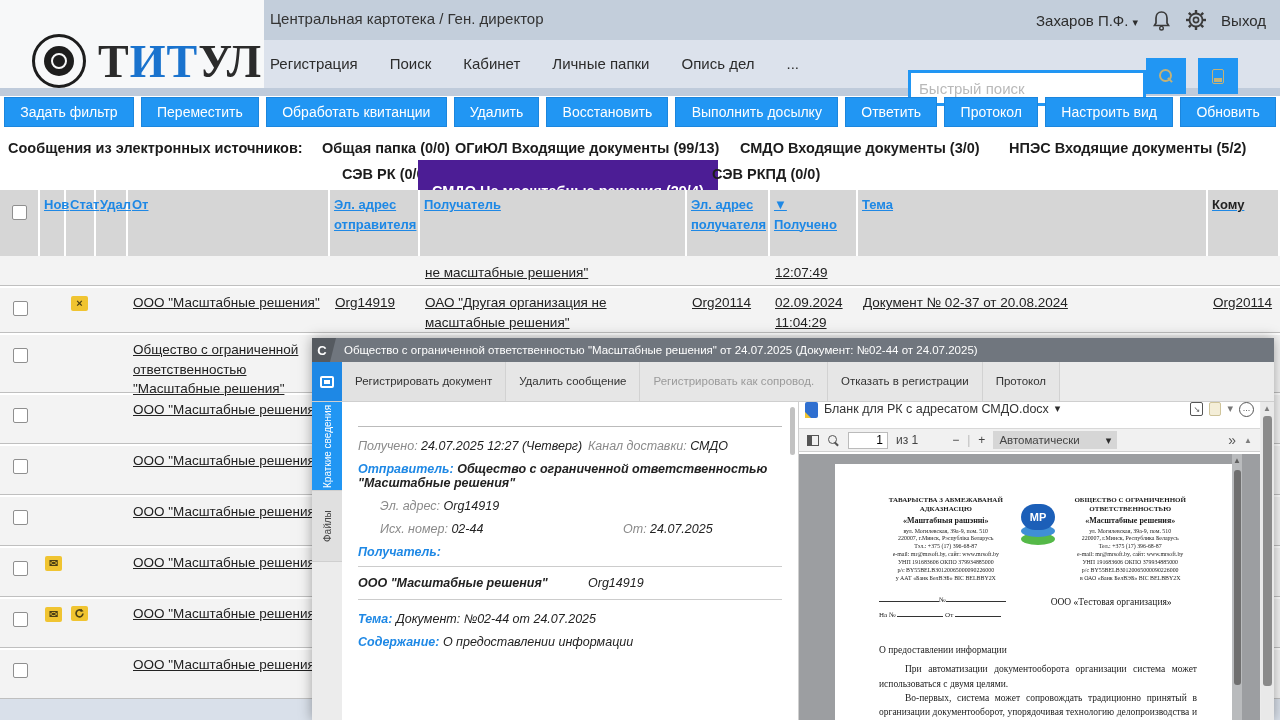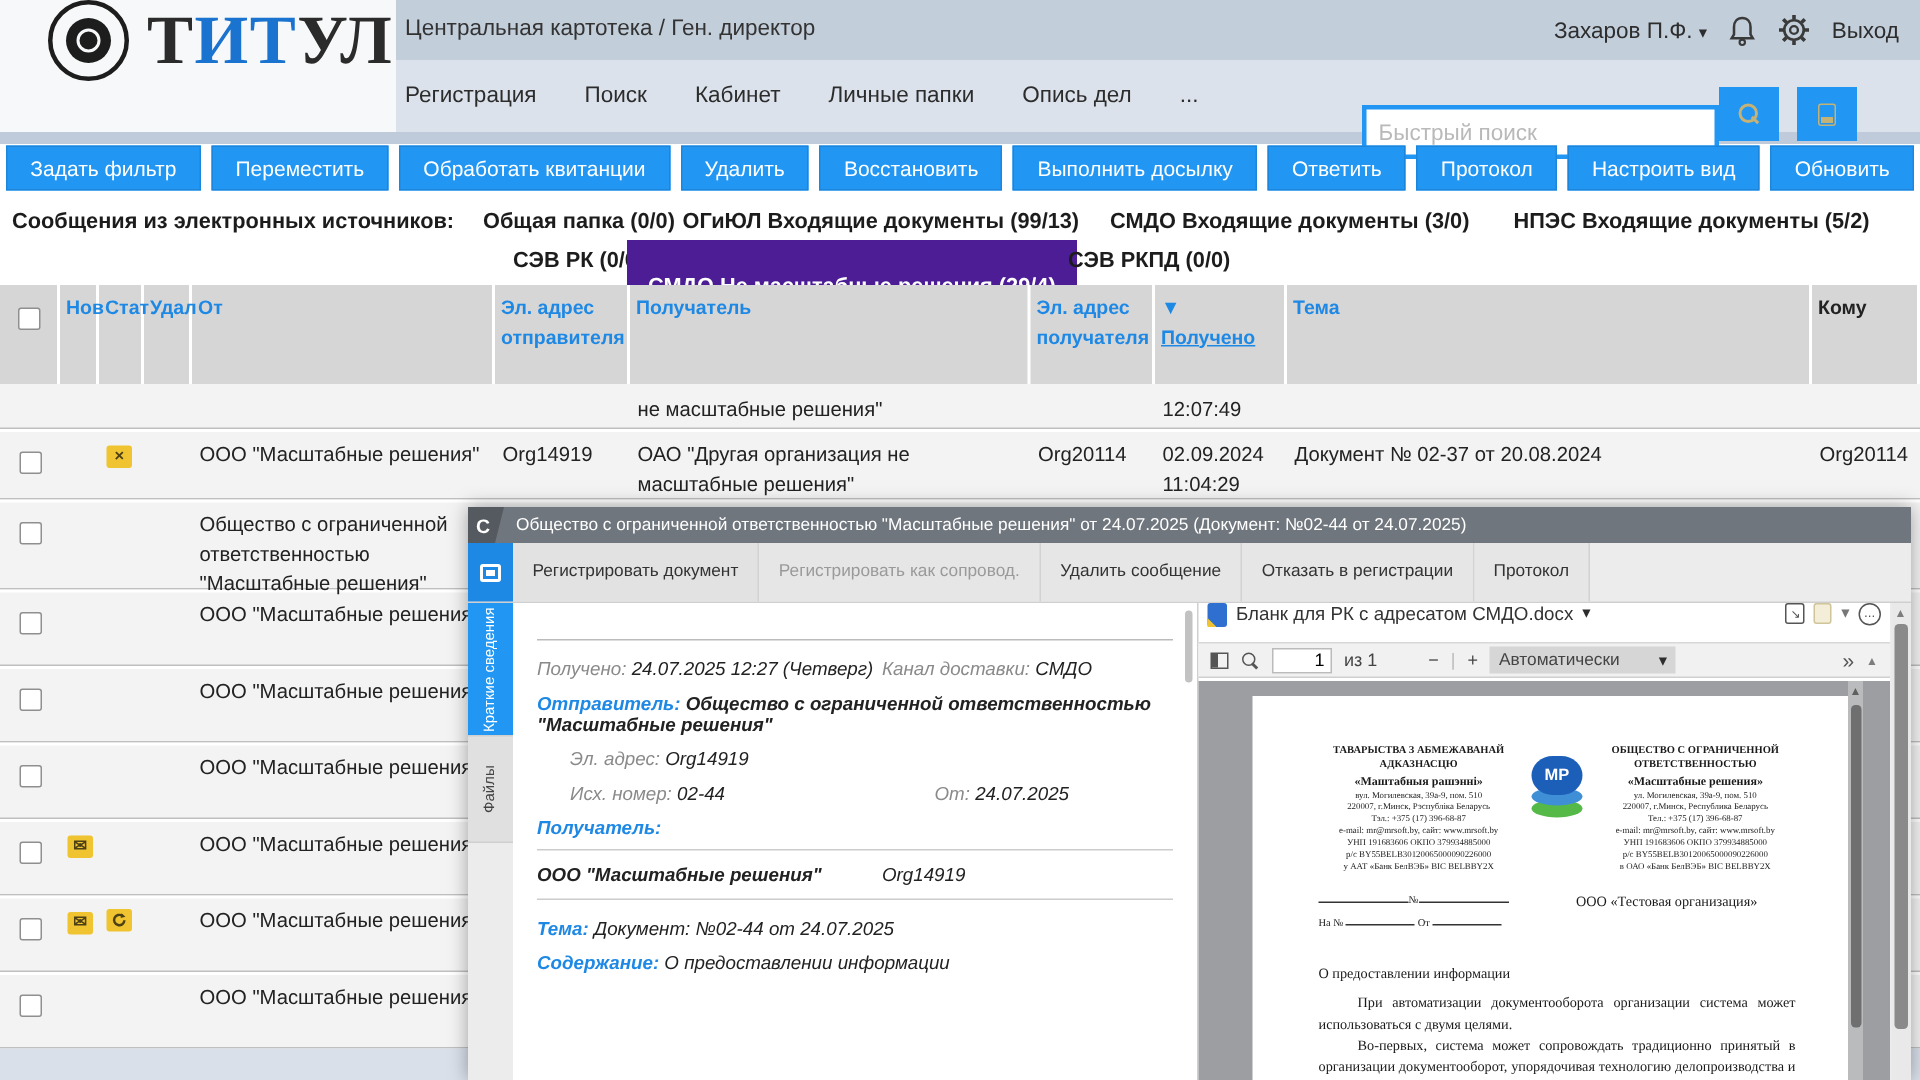--- a/index.html
+++ b/index.html
@@ -4,21 +4,21 @@
 <style>
   * { margin:0; padding:0; box-sizing:border-box; }
   html,body { width:1280px; height:720px; overflow:hidden; }
   body { font-family:"Liberation Sans", sans-serif; background:#fff; position:relative; }
   .abs { position:absolute; }
 
   
   .hdr-top { left:0; top:0; width:1280px; height:40px; background:#c3cedb; }
   .hdr-nav { left:0; top:40px; width:1280px; height:48px; background:#dce2ec; }
   .hdr-strip { left:0; top:88px; width:1280px; height:8px; background:#bfcbdb; }
-  .logo-box { left:0; top:0; width:264px; height:88px; background:#f7f8f9; display:flex; align-items:flex-start; gap:12px; padding-left:32px; z-index:5; }
+  .logo-box { left:0; top:0; width:264px; height:88px; background:#f7f8f9; display:flex; align-items:flex-end; gap:12px; padding-left:32px; z-index:5; }
   .emblem { width:54px; height:54px; border-radius:50%; border:3px solid #1d1d1d; display:flex; align-items:center; justify-content:center; position:relative; }
   .emblem::before { content:""; width:30px; height:30px; border-radius:50%; background:#1d1d1d; }
   .emblem::after { content:""; position:absolute; width:12px; height:12px; border-radius:50%; border:2px solid #f7f8f9; }
   .logo-text { font-family:"Liberation Serif", serif; font-weight:bold; font-size:46px; color:#2b2b2b; letter-spacing:1px; }
   .logo-text .blue { color:#1a73ce; }
   .breadcrumb { left:270px; top:10px; font-size:15px; color:#333; }
   .user-area { right:14px; top:9px; display:flex; align-items:center; gap:14px; font-size:15px; color:#2d2d2d; }
   .caret { font-size:11px; color:#2d2d2d; }
   .nav-items { left:270px; top:55px; display:flex; gap:32px; font-size:15px; color:#2c2c2c; }
   .nav-items span { cursor:default; }
@@ -32,21 +32,21 @@
   .toolbar { left:0; top:97px; width:1280px; height:30px; display:flex; gap:7px; padding:0 4px; }
   .tb-btn { background:#2196f3; color:#fff; font-size:14px; border:1px solid #1c86dd; display:flex; align-items:center; justify-content:center; white-space:nowrap; padding:0 10px; flex:1 1 auto; cursor:pointer; }
 
   
   .folders-label { left:8px; top:140px; font-size:14.5px; font-weight:bold; color:#1c1c1c; }
   .ftab { font-size:14.5px; font-weight:bold; color:#1c1c1c; white-space:nowrap; cursor:pointer; }
   .ftab.active { background:#4c1d95; color:#fff; padding:23px 14px;text-decoration:underline; }
 
   
   .tbl { left:0; top:190px; width:1280px; }
-  .trow, .thead { display:grid; grid-template-columns:40px 26px 30px 32px 202px 90px 267px 83px 88px 350px 1fr; }
+  .trow, .thead { display:grid; grid-template-columns:40px 26px 30px 32px 202px 90px 267px 83px 88px 350px 1fr;text-decoration:underline; }
   .thead { background:#d6d6d6; height:66px; font-size:13px; font-weight:bold; color:#1e88e5; }
   .thead > div { border-right:2px solid #fff; padding:5px 4px; line-height:1.5; }
   .thead .dark { color:#222; }
   .sort-link { text-decoration:underline; cursor:pointer; }
   .trow { background:#f3f3f3; border-bottom:1px solid #bfbfbf; box-shadow:inset 0 2px 0 #fff; font-size:13.5px; color:#222; cursor:pointer; }
   .trow > div { padding:7px 5px 0 5px; line-height:1.45; }
   .cb { width:15px; height:15px; background:#fff; border:1.5px solid #8f8f8f; border-radius:2px; margin:8px 0 0 8px; }
   .thead .cb { margin-top:10px; }
   .badge { width:17px; height:15px; background:#f0c431; border-radius:2px; display:inline-flex; align-items:center; justify-content:center; font-size:11px; color:#4c4015; font-weight:bold; margin-top:2px; }
   .footer-strip { left:0; top:699px; width:1280px; height:21px; background:#d9e0ea; }
@@ -365,22 +365,22 @@
 <div class="abs modal">
   <div class="m-title">
     <div class="m-badge">С</div>
     <span>Общество с ограниченной ответственностью "Масштабные решения" от 24.07.2025  (Документ: №02-44 от 24.07.2025)</span>
   </div>
   <div class="m-toolbar">
     <div class="m-reg-icon">
         <div class="reg-glyph"></div>
       </div>
     <div class="m-act" style="background:#e2e2e2;">Регистрировать документ</div>
+    <div class="m-act">Удалить сообщение</div>
     <div class="m-act disabled">Регистрировать как сопровод.</div>
-    <div class="m-act">Удалить сообщение</div>
     <div class="m-act">Отказать в регистрации</div>
     <div class="m-act">Протокол</div>
   </div>
 
   <div class="m-body">
     <div class="vtab active">Краткие сведения</div>
     <div class="vtab plain">Файлы</div>
   </div>
 
   <div class="m-content">

